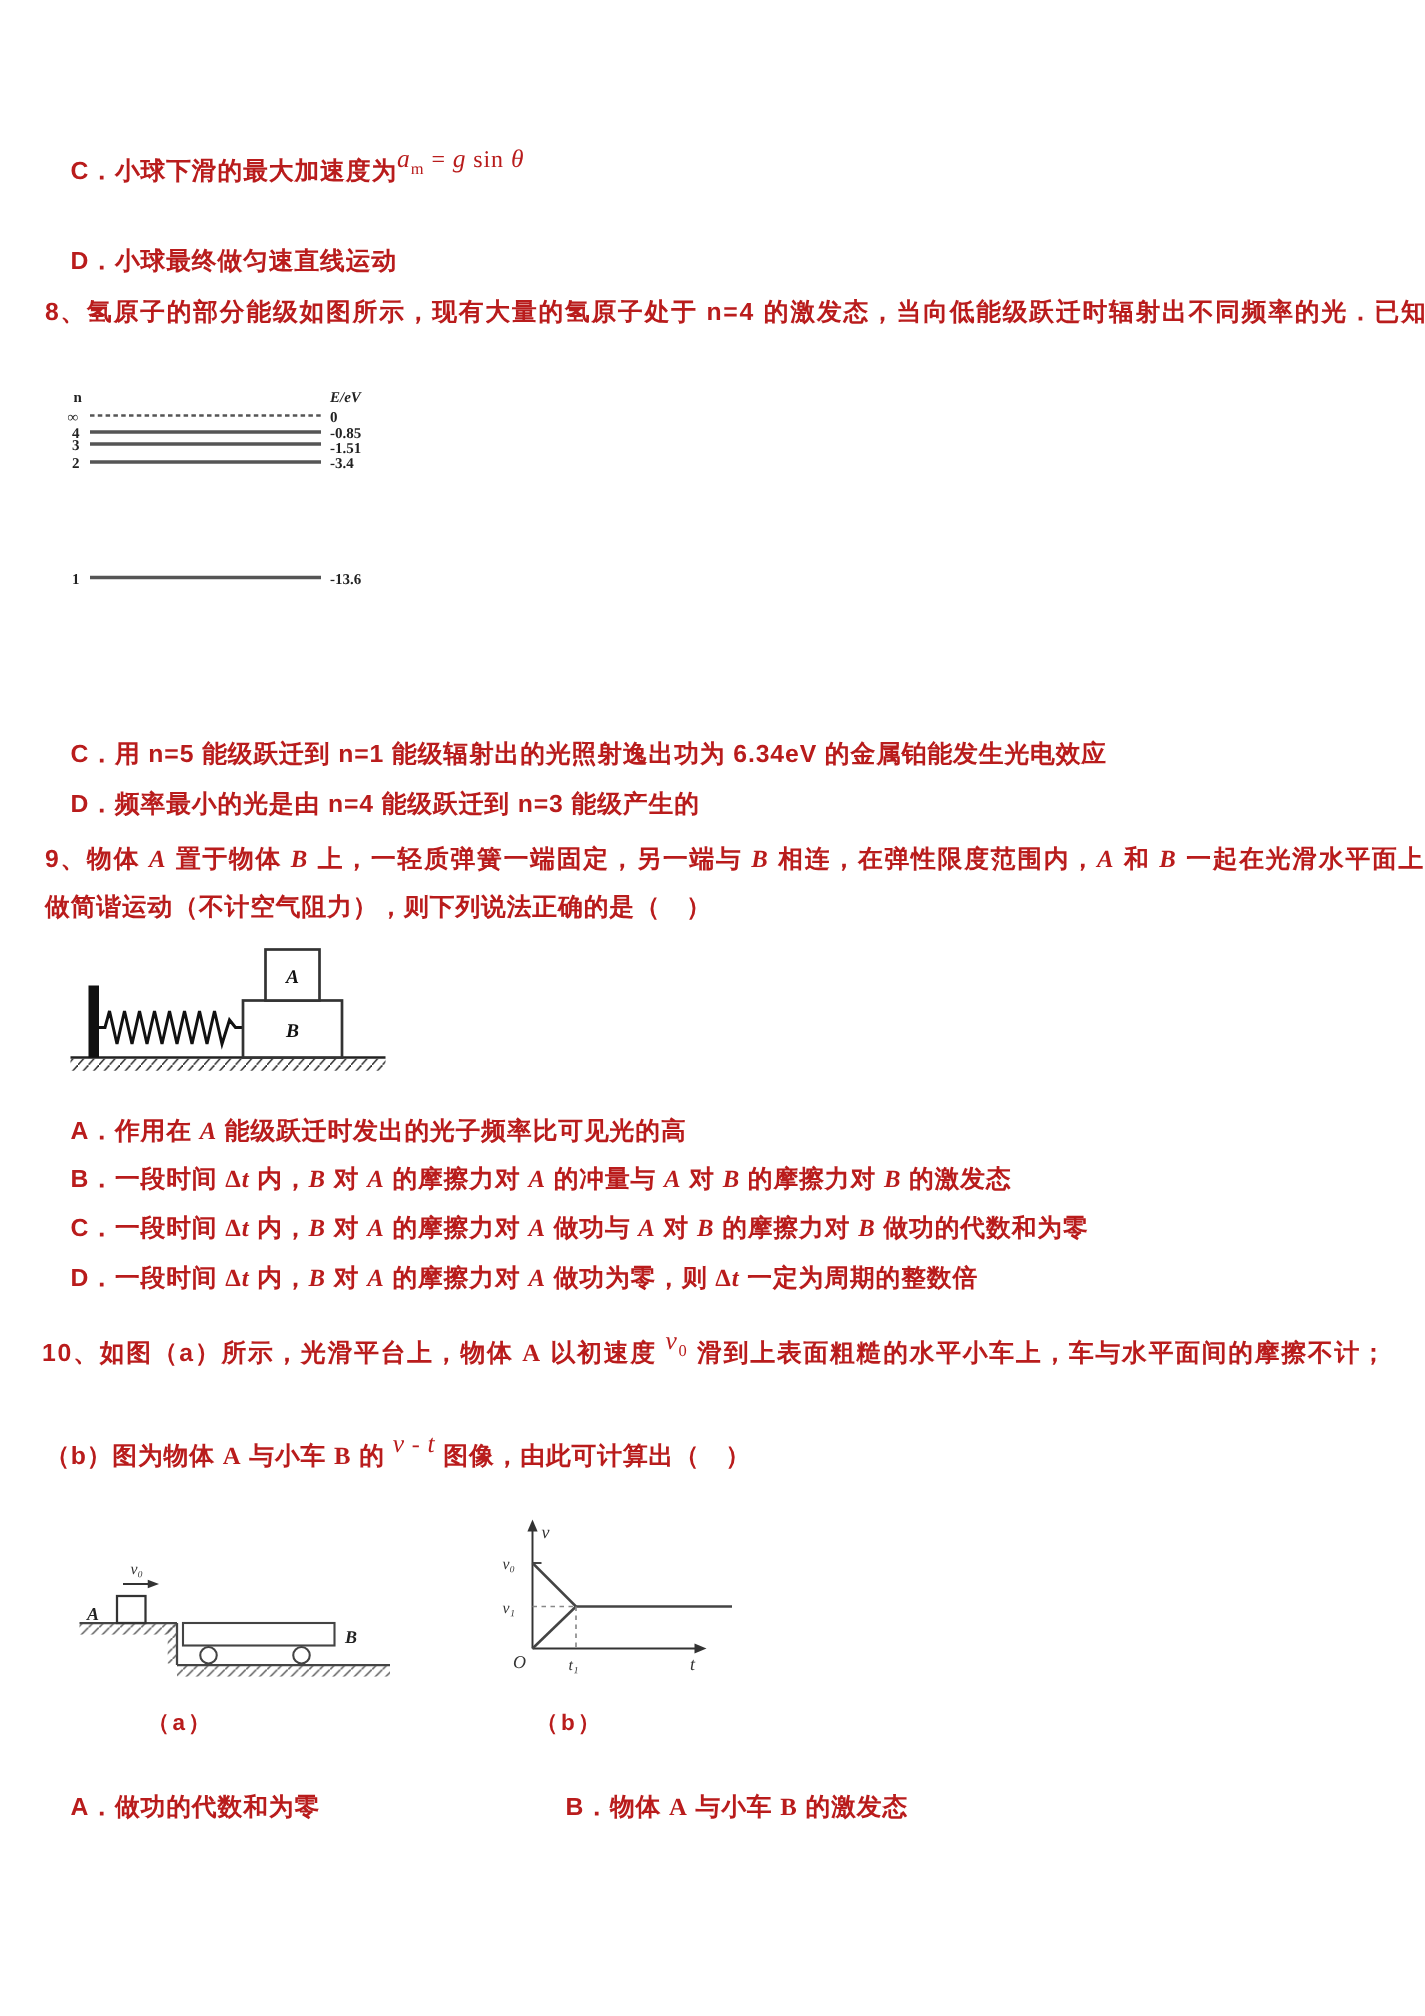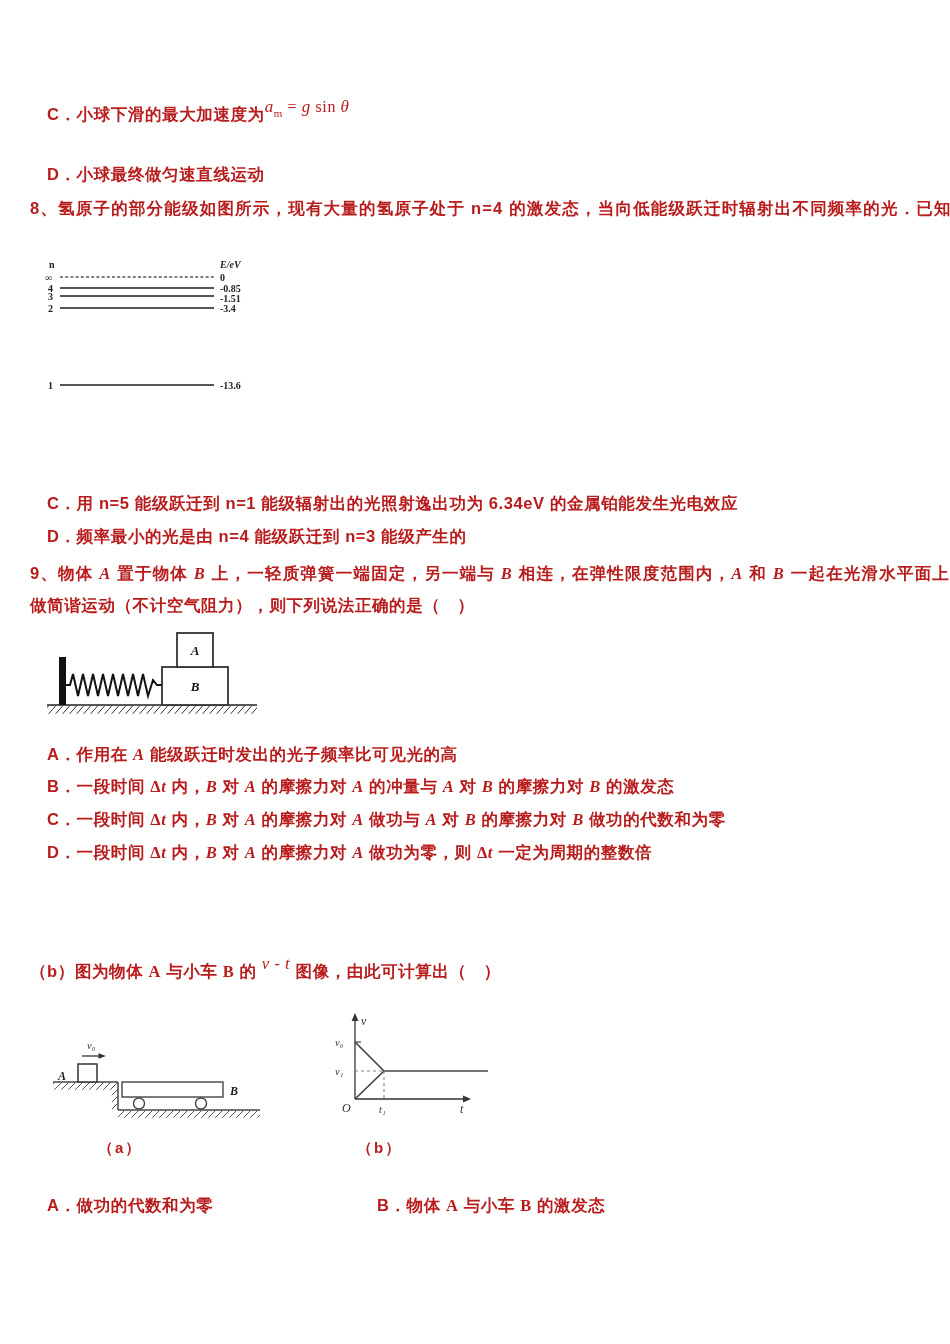--- a/index.html
+++ b/index.html
@@ -79,20 +79,21 @@
     <rect x="132" y="3" width="36" height="34" fill="#fff" stroke="#333" stroke-width="1.8"></rect>
     <text x="150" y="25" text-anchor="middle" class="flab">A</text>
     <text x="150" y="61" text-anchor="middle" class="flab">B</text>
   </svg>
 
   <div class="line" style="left:47px;top:743px"><span>A．作用在 </span><span class="si">A</span><span> 能级跃迁时发出的光子频率比可见光的高</span></div>
   <div class="line" style="left:47px;top:775px"><span>B．一段时间 </span><span class="sr">Δ</span><span class="si">t</span><span> 内，</span><span class="si">B</span><span> 对 </span><span class="si">A</span><span> 的摩擦力对 </span><span class="si">A</span><span> 的冲量与 </span><span class="si">A</span><span> 对 </span><span class="si">B</span><span> 的摩擦力对 </span><span class="si">B</span><span> 的激发态</span></div>
   <div class="line" style="left:47px;top:808px"><span>C．一段时间 </span><span class="sr">Δ</span><span class="si">t</span><span> 内，</span><span class="si">B</span><span> 对 </span><span class="si">A</span><span> 的摩擦力对 </span><span class="si">A</span><span> 做功与 </span><span class="si">A</span><span> 对 </span><span class="si">B</span><span> 的摩擦力对 </span><span class="si">B</span><span> 做功的代数和为零</span></div>
   <div class="line" style="left:47px;top:841px"><span>D．一段时间 </span><span class="sr">Δ</span><span class="si">t</span><span> 内，</span><span class="si">B</span><span> 对 </span><span class="si">A</span><span> 的摩擦力对 </span><span class="si">A</span><span> 做功为零，则 </span><span class="sr">Δ</span><span class="si">t</span><span> 一定为周期的整数倍</span></div>
 
+  <div class="line stem" style="left:28px;top:891px"><span>10、如图（a）所示，光滑平台上，物体 </span><span class="sb">A</span><span> 以初速度 </span><span class="up">v</span><span class="upsub">0</span><span> 滑到上表面粗糙的水平小车上，车与水平面间的摩擦不计；</span></div>
   <div class="line" style="left:30px;top:960px"><span>（b）图为物体 </span><span class="sb">A</span><span> 与小车 </span><span class="sb">B</span><span> 的 </span><span class="up">v</span><span class="upr"> - </span><span class="up">t</span><span> 图像，由此可计算出（　）</span></div>
 
   <svg class="abs" style="left:45px;top:1015px" width="240" height="112" viewBox="0 0 240 112">
     <defs>
       <pattern id="hatchA" patternUnits="userSpaceOnUse" width="7" height="7">
         <path d="M0 7 L7 0" stroke="#555" stroke-width="1" fill="none"></path>
       </pattern>
     </defs>
     <line x1="8" y1="67" x2="73" y2="67" stroke="#444" stroke-width="1.5"></line>
     <rect x="8" y="67.7" width="65" height="7" fill="url(#hatchA)"></rect>

